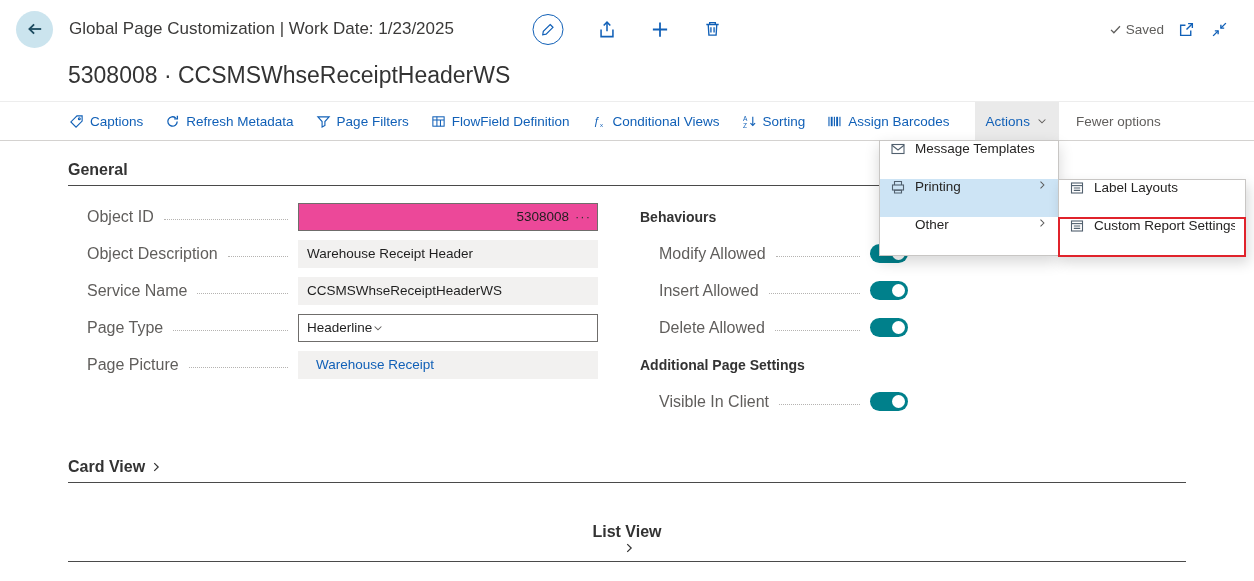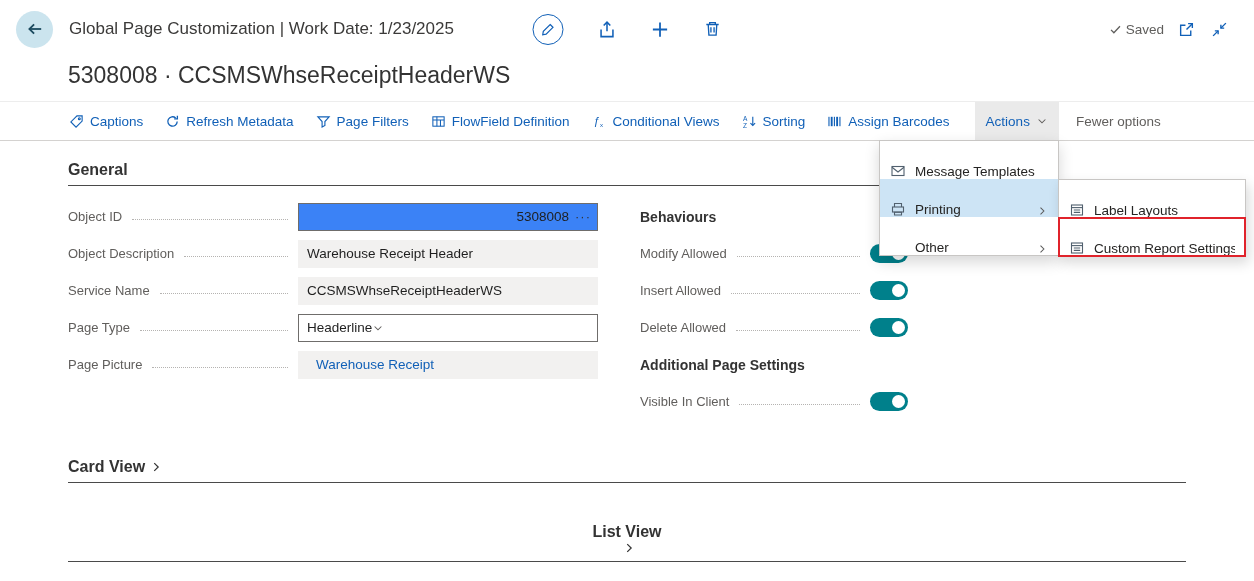--- a/index.html
+++ b/index.html
@@ -23,43 +23,43 @@
   
   .toolbar { display:flex; align-items:stretch; height:40px; border-top:1px solid #ededed; border-bottom:1px solid #d4d2d0; padding-left:58px; position:relative; z-index:20; }
   .tb-item { display:flex; align-items:center; gap:6px; padding:0 11px; background:none; border:none; color:#1160b7; font-size:13.5px; font-family:inherit; cursor:pointer; white-space:nowrap; }
   .tb-item .tb-icon { display:flex; align-items:center; }
   .tb-item.actions { background:#eaeaea; position:relative; margin-left:14px; }
   .tb-item.fewer { color:#605e5c; margin-left:6px; }
   .caret { display:flex; align-items:center; color:#605e5c; }
 
   
   .menu { position:absolute; top:100%; right:0; width:180px; background:#fff; border:1px solid #c8c6c4; box-shadow:0 6px 14px rgba(0,0,0,.16); z-index:100; }
-  .menu-item { display:flex; align-items:flex-end; gap:9px; height:38px; padding:0 10px; font-size:13.5px; color:#252423; cursor:pointer; position:relative; background:#fff; }
+  .menu-item { display:flex; align-items:flex-start; gap:9px; height:38px; padding:0 10px; font-size:13.5px; color:#252423; cursor:pointer; position:relative; background:#fff; }
   .menu-item.highlight { background:#cde4f5; }
   .mi-icon { display:flex; align-items:center; color:#51606e; width:16px; flex:none; }
   .mi-label { white-space:nowrap; overflow:hidden; }
   .mi-caret { margin-left:auto; display:flex; align-items:center; color:#5a5a5a; }
   .submenu { position:absolute; left:100%; top:0; width:188px; background:#fff; border:1px solid #c8c6c4; box-shadow:3px 6px 12px rgba(0,0,0,.15); }
   .menu-item.flagged { outline:2px solid #e0232b; outline-offset:-1px; }
 
   
   .content { padding:0 68px; position:relative; z-index:1; }
   .section-head { display:flex; align-items:center; border-bottom:1px solid #4a4a4a; padding-bottom:6px; margin-top:20px; cursor:pointer; }
   .section-title { font-size:16px; font-weight:700; color:#333; }
   .section-chev { margin-left:4px; display:flex; align-items:center; color:#333; }
   .section-head.cardview { margin-top:38px; }
   .section-head.listview { margin-top:40px;flex-direction:column; }
 
   .general-grid { display:flex; margin-top:12px; }
   .fields-col { width:530px; flex:none; }
   .frow { display:flex; align-items:center; height:37px; }
-  .flabel { font-size:13px; color:#605e5c; white-space:nowrap; }
+  .flabel { font-size:16px; color:#605e5c; white-space:nowrap;margin-left:19px; }
   .fdots { flex:1; height:0; border-bottom:1px dotted #b5b3b1; margin:0 10px; transform:translateY(3px); }
   .fctrl { width:300px; flex:none; height:28px; display:flex; align-items:center; font-size:13.5px; color:#1f1f1f; }
-  .fctrl.editable { border:1px solid #6f6d6b; background:#3b82f6; }
+  .fctrl.editable { border:1px solid #6f6d6b; background:#ec4899; }
   .val-num { flex:1; text-align:right; }
   .assist-btn { width:28px; border:none; background:none; color:#333; font-size:13px; letter-spacing:1px; cursor:pointer; padding:0 4px; }
   .fctrl.readonly { background:#f2f1f0; padding:0 9px; }
   .fctrl.select { border:1px solid #6f6d6b; background:#fff; padding:0 8px; justify-content:flex-start; cursor:pointer; }
   .fctrl.link-ro { background:#f2f1f0; padding:0 18px; }
   .fctrl.link-ro .link { color:#1160b7; cursor:pointer; }
 
   .behaviours-col { margin-left:42px; width:268px; flex:none; }
   .brow { display:flex; align-items:center; height:37px; }
   .btitle { font-size:14px; font-weight:700; color:#333; }

